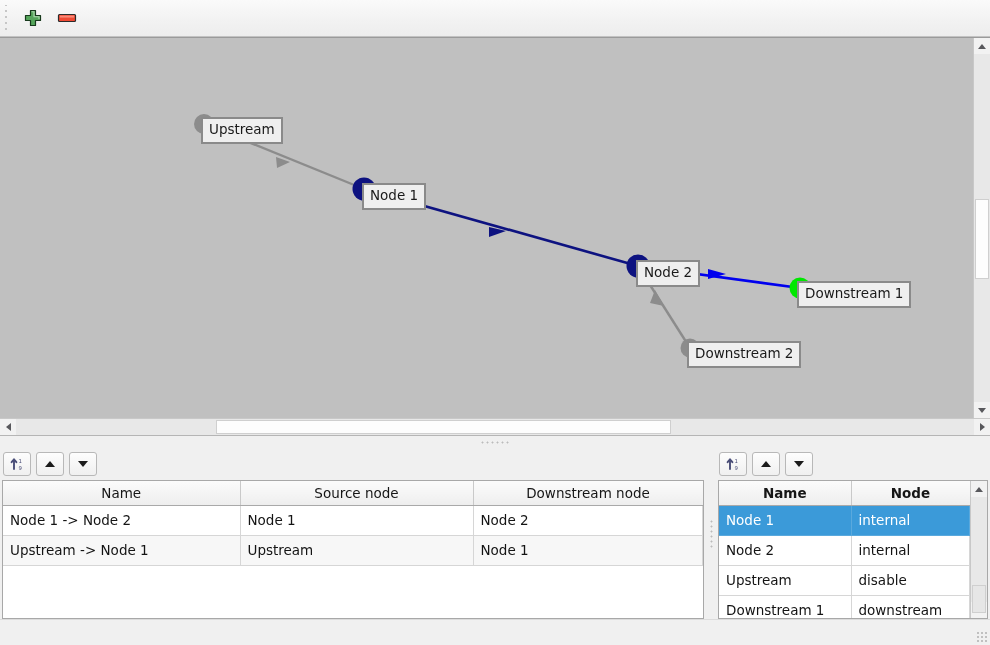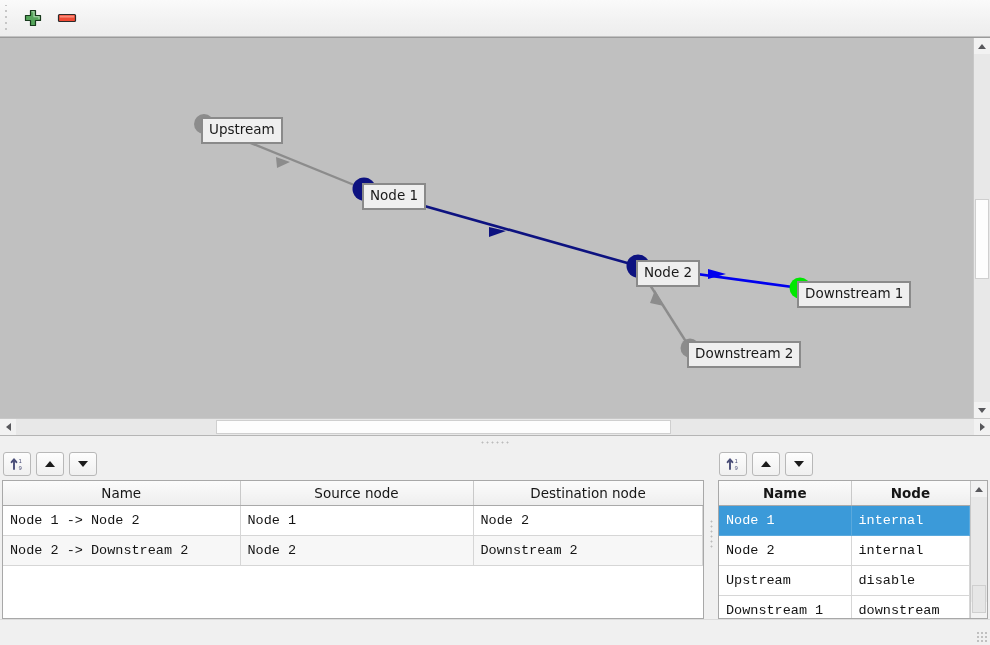--- a/index.html
+++ b/index.html
@@ -234,21 +234,20 @@
   tbody td {
     height: 30px;
     padding: 0 0 0 7px;
     border-right: 1px solid #d6d6d6;
     border-bottom: 1px solid #d6d6d6;
     background: #ffffff;
     white-space: nowrap;
     overflow: hidden;
     text-overflow: ellipsis;
     box-sizing: border-box;
-    font-family: Liberation Mono, monospace;
   }
   tbody tr.alt td { background: #f7f7f7; }
   tbody tr.selected td {
     background: #3b9ad9;
     color: #ffffff;
     border-right-color: #5aa9dd;
     border-bottom-color: #5aa9dd;
   }
 
   
@@ -400,33 +399,33 @@
           <table>
             <colgroup>
                 <col style="width:237px">
                 <col style="width:233px">
                 <col>
               </colgroup>
             <thead>
               <tr>
                 <th>Name</th>
                 <th>Source node</th>
-                <th style="border-right:none">Destination node</th>
+                <th style="border-right:none">Downstream node</th>
               </tr>
             </thead>
             <tbody>
               <tr>
                 <td>Node 1 -&gt; Node 2</td>
                 <td>Node 1</td>
                 <td>Node 2</td>
               </tr>
               <tr class="alt">
-                <td>Node 2 -&gt; Downstream 2</td>
-                <td>Node 2</td>
-                <td>Downstream 2</td>
+                <td>Upstream -&gt; Node 1</td>
+                <td>Upstream</td>
+                <td>Node 1</td>
               </tr>
             </tbody>
           </table>
         </div>
       </div>
     </div>
 
     <div class="vsplitter">
       <div class="grip"></div>
     </div>

